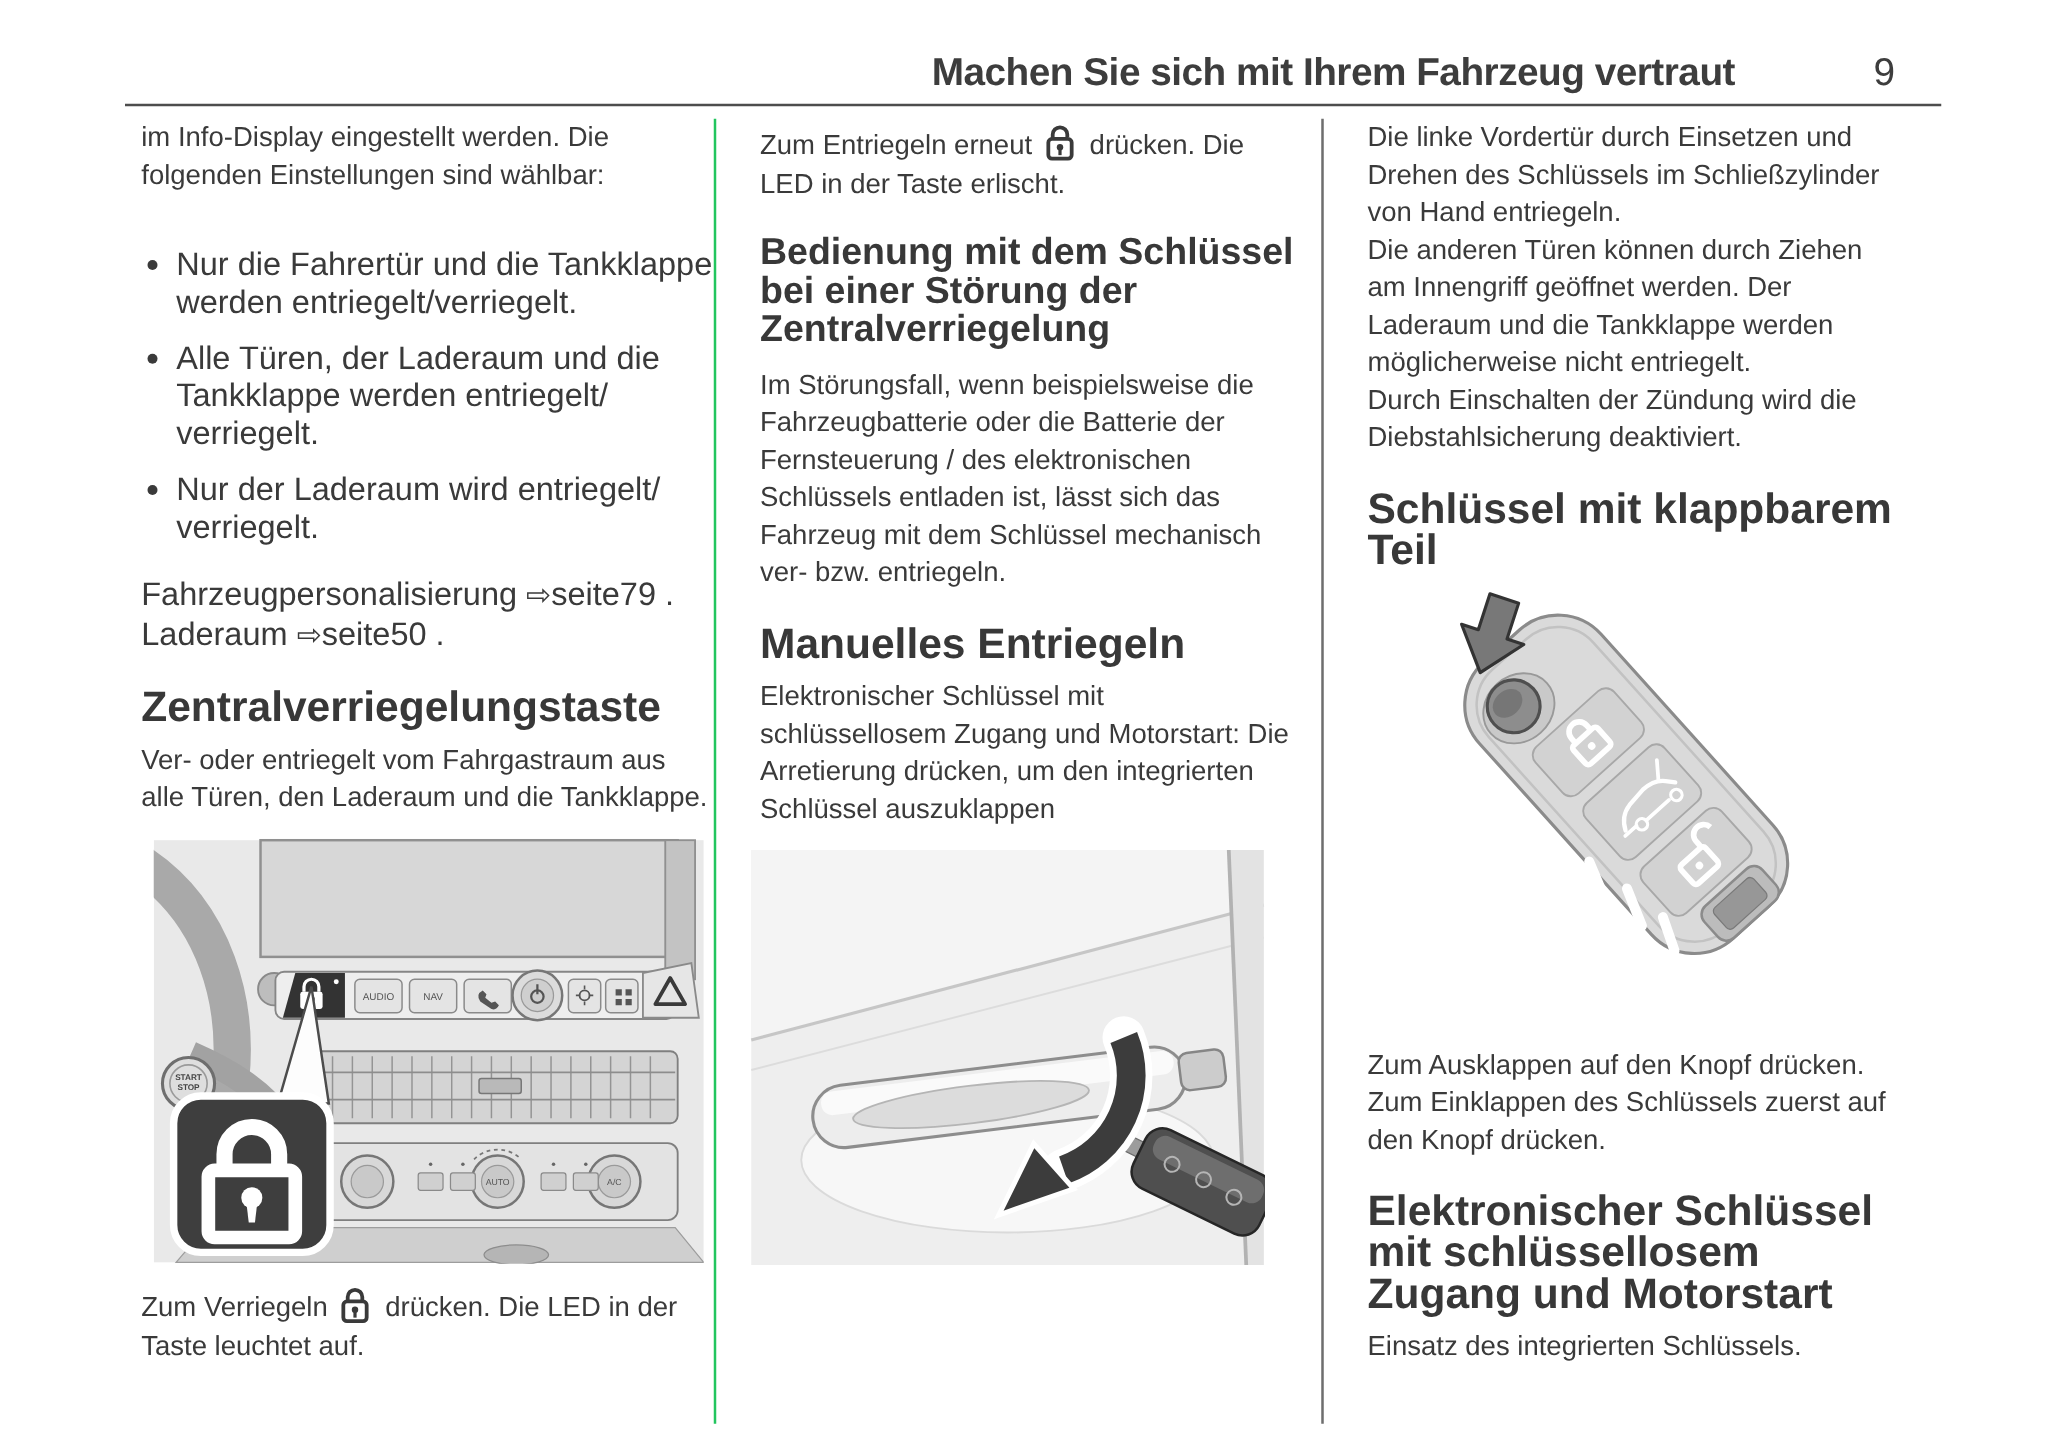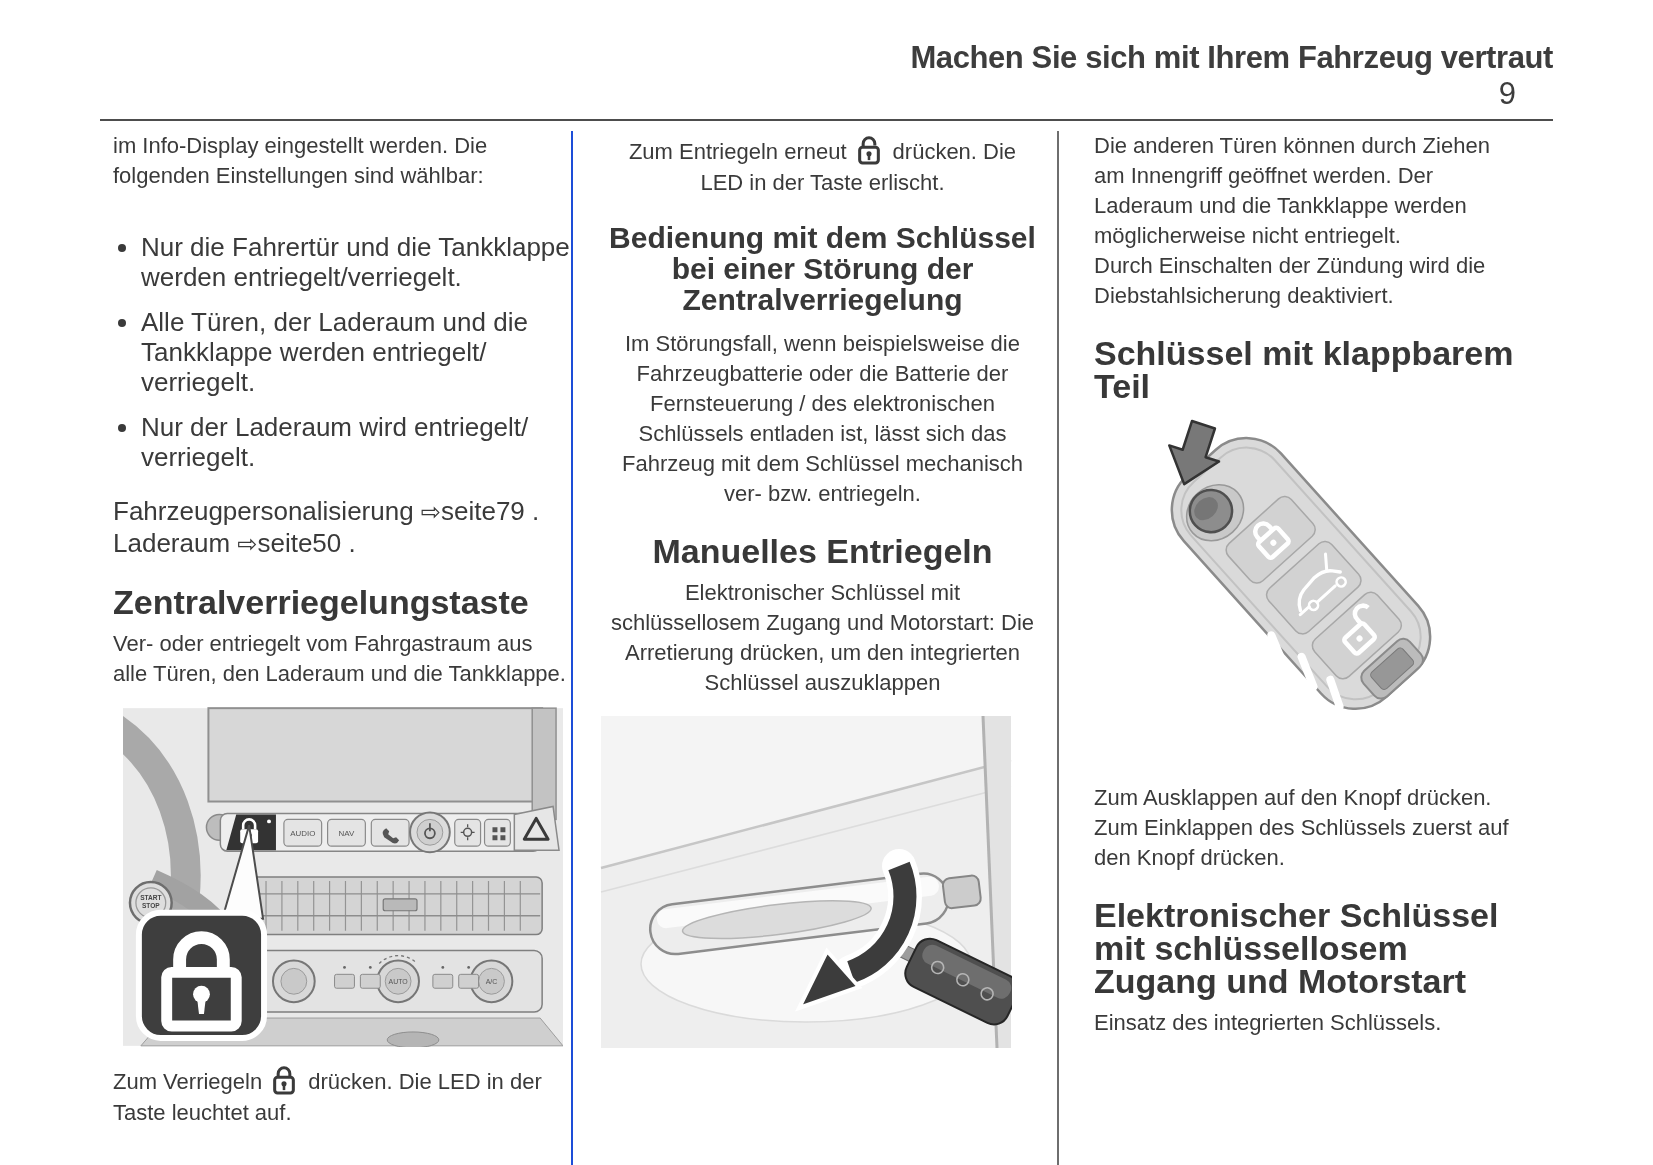--- a/index.html
+++ b/index.html
@@ -2,30 +2,30 @@
 <html><head>
 <meta charset="utf-8">
 <style>
   html,body{margin:0;padding:0;}
   body{
     width:1653px;height:1165px;background:#ffffff;overflow:hidden;
     font-family:"Liberation Sans",sans-serif;color:#3a3a3a;
     -webkit-font-smoothing:antialiased;
   }
   
-  .header{display:flex;align-items:flex-end;padding:40px 100px 0 113px;flex-direction:column;}
+  .header{display:flex;align-items:flex-start;padding:40px 100px 0 113px;}
   .header .title{margin-left:auto;font-size:31px;font-weight:bold;letter-spacing:-0.4px;color:#3d3d3d;}
   .header .pagenum{width:128px;text-align:right;padding-right:37px;font-size:31px;color:#3d3d3d;}
   .header-rule{margin:7px 100px 0 100px;border-top:2px solid #4d4d4d;}
   
   .columns{display:flex;margin:10px 0 0 113px;height:1044px;}
   .col{box-sizing:border-box;}
   .col > :first-child{margin-top:0;}
   .col1{width:458px;}
-  .col2{width:486px;border-left:2px solid #1d4ed8;padding:0 20px 0 35px;text-align:center;}
+  .col2{width:486px;border-left:2px solid #22c55e;padding:0 20px 0 35px;}
   .col3{width:465px;border-left:2px solid #6e6e6e;padding:0 0 0 35px;}
   p{font-size:22px;line-height:30px;margin:0 0 18px 0;}
   .sent{display:block;}
   h2{font-size:34px;line-height:33px;font-weight:bold;color:#383838;margin:26px 0 10px 0;}
   h3{font-size:30px;line-height:31px;font-weight:bold;color:#383838;margin:24px 0 14px 0;}
   ul{list-style:disc;margin:41px 0 4px 0;padding-left:28px;}
   li{font-size:26px;line-height:30px;margin-bottom:15px;}
   .refs{margin:24px 0 2px 0;}
   .refs div{font-size:26px;line-height:31px;}
   .arrow{font-family:"DejaVu Sans",sans-serif;font-size:24px;}
@@ -183,20 +183,21 @@
         <circle cx="68" cy="0" r="6" fill="none" stroke="#b5b5b5" stroke-width="1.6"></circle>
       </g>
       <path d="M298,150 a80,80 0 0 1 -48,106" stroke="#ffffff" stroke-width="34" fill="none" stroke-linecap="round"></path>
       <path d="M298,150 a80,80 0 0 1 -48,106" stroke="#3c3c3c" stroke-width="23" fill="none"></path>
       <polygon points="198,292 258,271 226,235" fill="#3c3c3c" stroke="#ffffff" stroke-width="4"></polygon>
     </svg>
   </div>
 
   <div class="col col3">
     <p>
+        <span class="sent">Die linke Vordertür durch Einsetzen und Drehen des Schlüssels im Schließzylinder von Hand entriegeln.</span>
         <span class="sent">Die anderen Türen können durch Ziehen am Innengriff geöffnet werden. Der Laderaum und die Tankklappe werden möglicherweise nicht entriegelt.</span>
         <span class="sent">Durch Einschalten der Zündung wird die Diebstahlsicherung deaktiviert.</span>
       </p>
 
     <h2>Schlüssel mit klappbarem Teil</h2>
 
     <svg class="figure fig-key" width="350" height="332" viewBox="0 0 345 330">
       <rect x="0" y="0" width="345" height="330" fill="#ffffff"></rect>
       <g transform="translate(18,-10) rotate(-42 175 168)">
         <rect x="110" y="22" width="130" height="296" rx="46" fill="#dadada" stroke="#8b8b8b" stroke-width="2.5"></rect>

